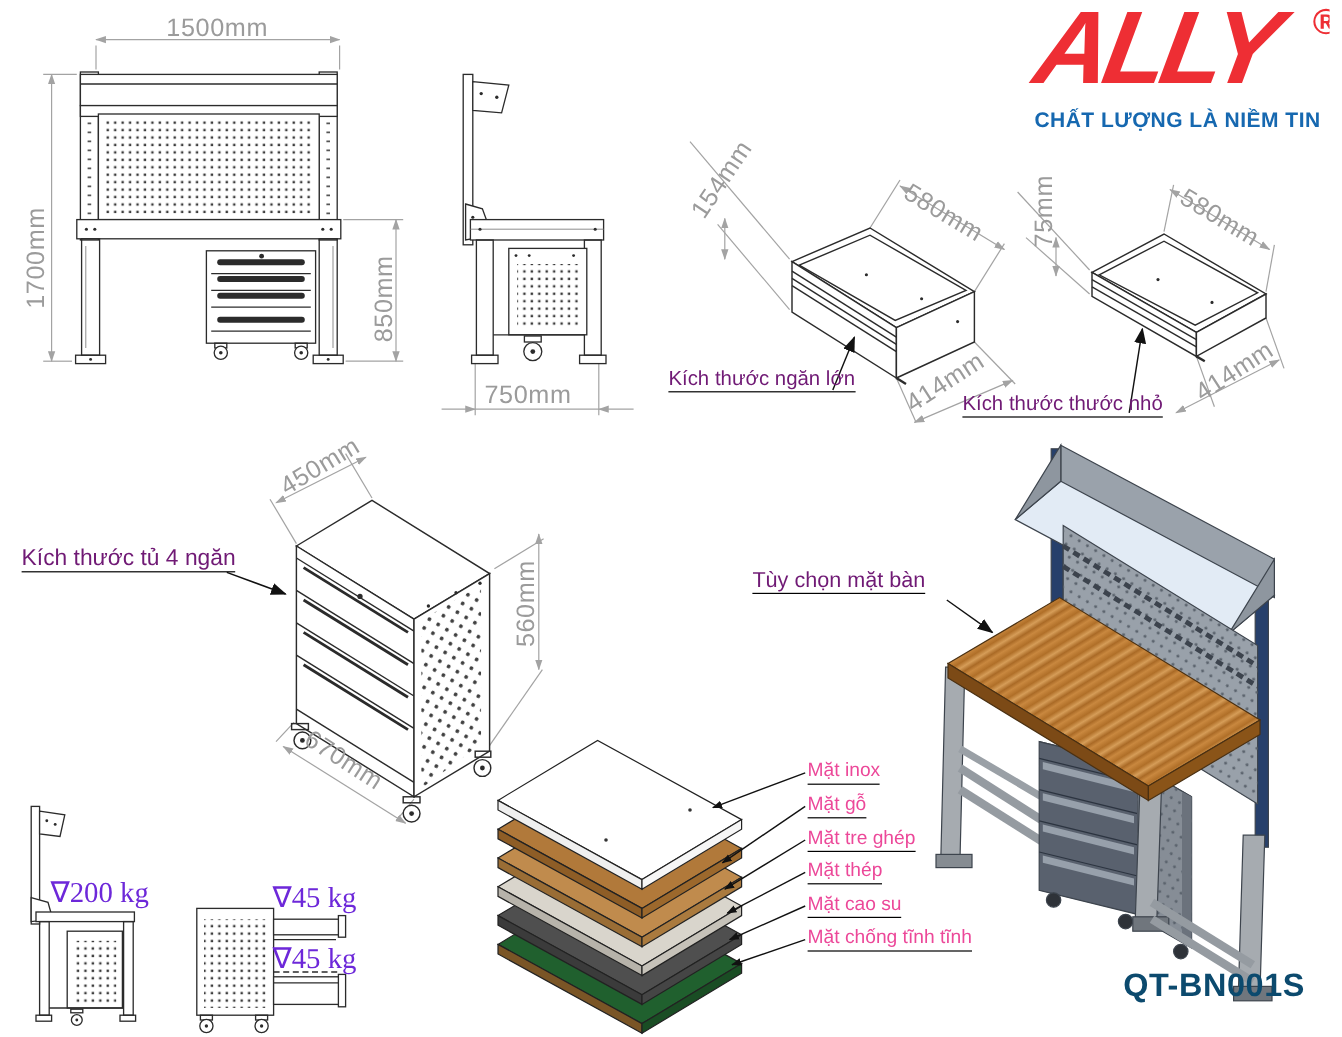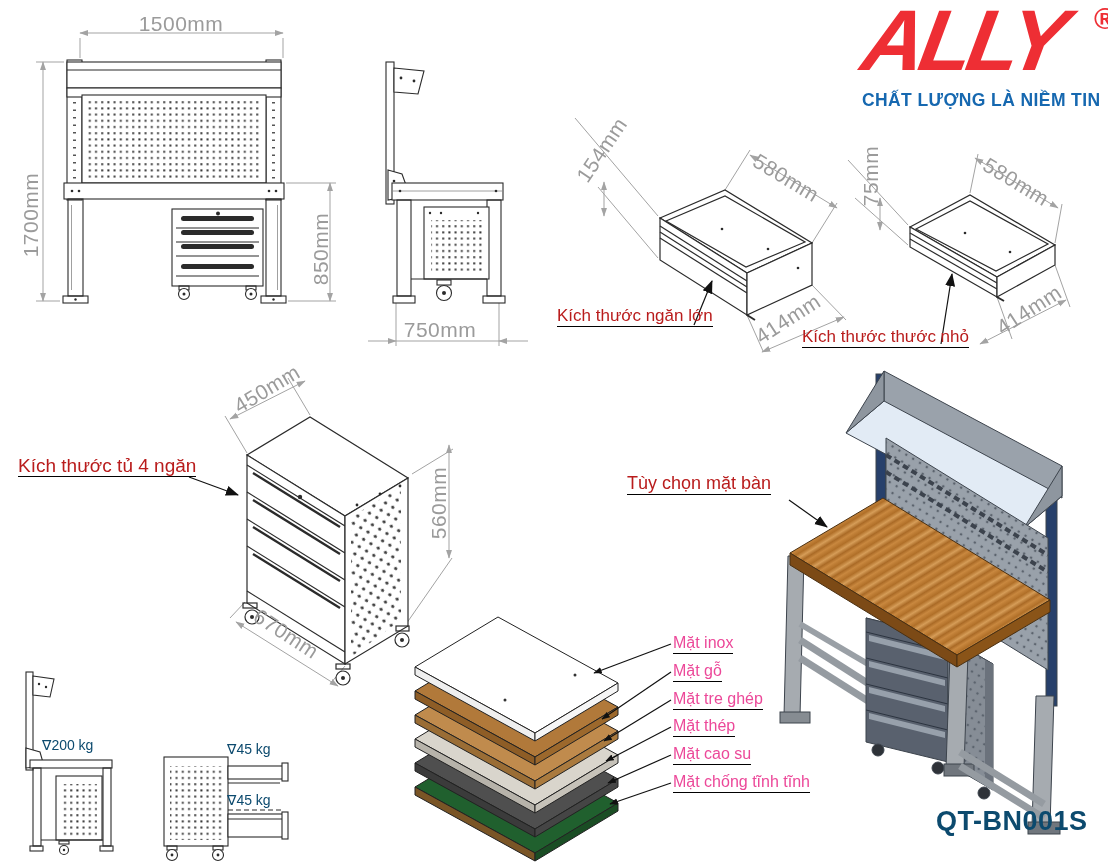--- a/index.html
+++ b/index.html
@@ -7,24 +7,24 @@
          font-family:"Liberation Sans",sans-serif;}
   svg{position:absolute;left:0;top:0;}
   .dim{position:absolute;width:110px;text-align:center;color:#9b9b9b;font-size:21px;
        letter-spacing:.5px;white-space:nowrap;line-height:24px;}
   .rotm90{transform:rotate(-90deg);}
   .rot31{transform:rotate(31deg);}
   .rot33{transform:rotate(33deg);}
   .rotm31{transform:rotate(-31deg);}
   .rotm33{transform:rotate(-33deg);}
   .rotm56{transform:rotate(-56deg);}
-  .lbl{position:absolute;font-size:17px;color:#b91c1c;border-bottom:1.3px solid #000;
+  .lbl{position:absolute;font-size:17px;color:#701a75;border-bottom:1.3px solid #000;
        padding-bottom:1px;white-space:nowrap;line-height:19px;}
   .lbl.big{font-size:19px;}
-  .load{position:absolute;font-size:14px;color:#0c4a6e;white-space:nowrap;line-height:20px;}
+  .load{position:absolute;font-size:24px;color:#6d28d9;white-space:nowrap;line-height:20px;font-family:Liberation Serif, serif;}
   .layer-lbl{position:absolute;left:673px;font-size:16px;color:#ec4899;
        border-bottom:1.2px solid #000;padding-bottom:1px;white-space:nowrap;line-height:18px;}
   #logo{position:absolute;left:856px;top:2px;width:262px;}
   #logo .row{position:relative;height:92px;}
   #ally-text{position:absolute;left:8px;top:-12px;font-size:86px;font-weight:800;
        font-style:italic;color:#ee2e34;letter-spacing:-5px;transform:skewX(-10deg);
        line-height:100px;}
   #reg-mark{position:absolute;right:2px;top:0px;font-size:30px;font-weight:700;color:#ee2e34;}
   #tagline{position:absolute;left:6px;top:88px;font-size:17.5px;font-weight:700;
        color:#1668b0;letter-spacing:.4px;white-space:nowrap;text-align:center;}

